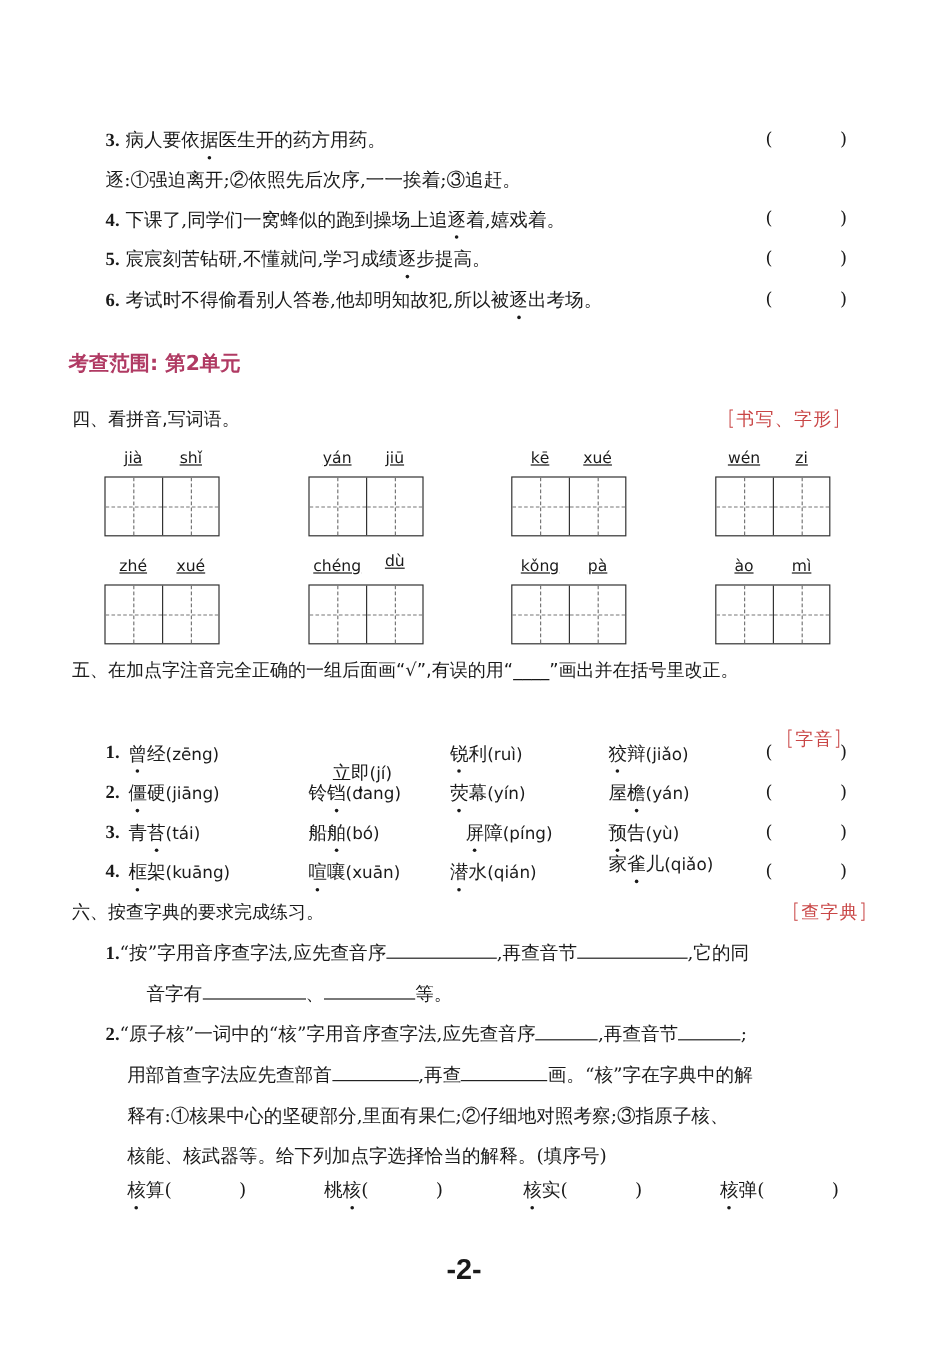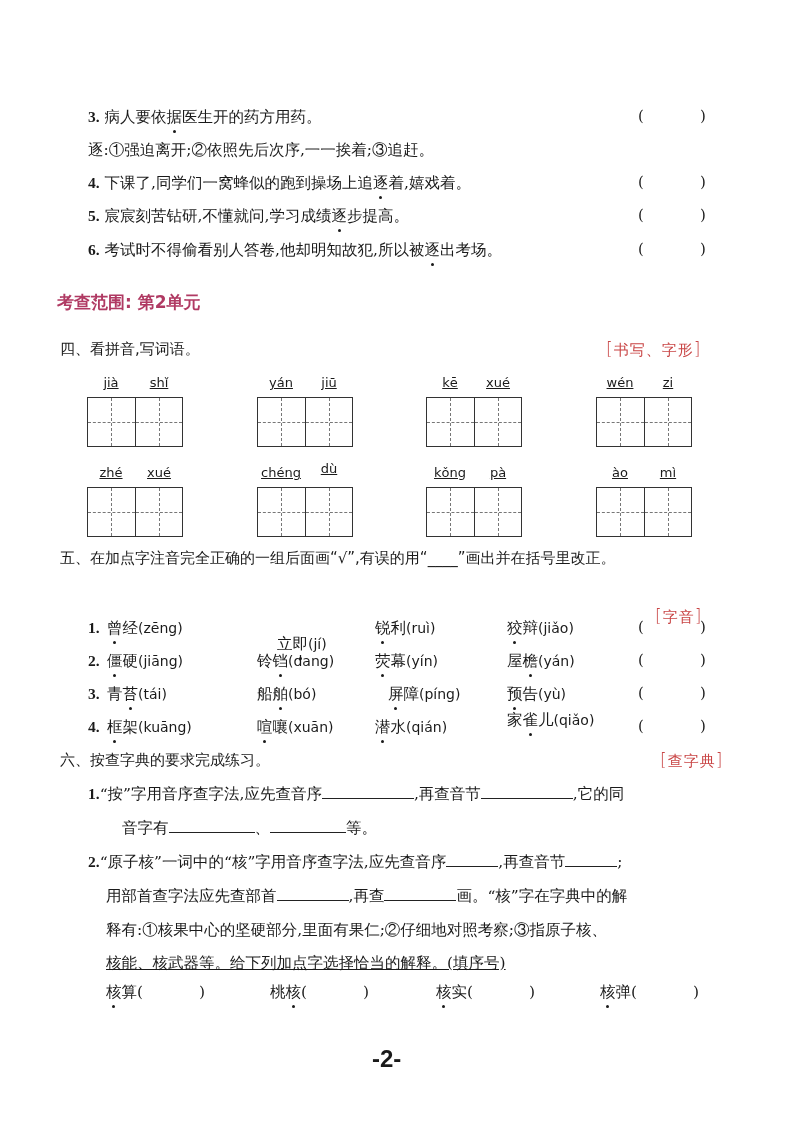--- a/index.html
+++ b/index.html
@@ -224,21 +224,21 @@
   <span>音字有</span><span class="blank" style="width:86px;"></span><span>、</span><span class="blank" style="width:76px;"></span><span>等。</span>
 </div>
 
 <div class="abs line" style="left:88px;top:852px;">
   <span class="num">2.</span><span>“原子核”一词中的“核”字用音序查字法,应先查音序</span><span class="blank" style="width:52px;"></span><span>,再查音节</span><span class="blank" style="width:52px;"></span><span>;</span>
 </div>
 <div class="abs line" style="left:106px;top:886px;">
   <span>用部首查字法应先查部首</span><span class="blank" style="width:72px;"></span><span>,再查</span><span class="blank" style="width:72px;"></span><span>画。“核”字在字典中的解</span>
 </div>
 <div class="abs line" style="left:106px;top:920px;">释有:①核果中心的坚硬部分,里面有果仁;②仔细地对照考察;③指原子核、</div>
-<div class="abs line" style="left:106px;top:953px;text-decoration:underline;">核能、核武器等。给下列加点字选择恰当的解释。(填序号)</div>
+<div class="abs line" style="left:106px;top:953px;">核能、核武器等。给下列加点字选择恰当的解释。(填序号)</div>
 
 <div id="q6-choices">
     <span class="abs line" style="left: 106px; top: 982px;"><span class="dot">核</span><span>算</span><span>(</span><span style="display:inline-block;width:56px;"></span><span>)</span></span>
     <span class="abs line" style="left: 270px; top: 982px;"><span>桃</span><span class="dot">核</span><span>(</span><span style="display:inline-block;width:56px;"></span><span>)</span></span>
     <span class="abs line" style="left: 436px; top: 982px;"><span class="dot">核</span><span>实</span><span>(</span><span style="display:inline-block;width:56px;"></span><span>)</span></span>
     <span class="abs line" style="left: 600px; top: 982px;"><span class="dot">核</span><span>弹</span><span>(</span><span style="display:inline-block;width:56px;"></span><span>)</span></span>
   </div>
 
 <div class="abs footer" style="left:372px;top:1045px;">-2-</div>
 

